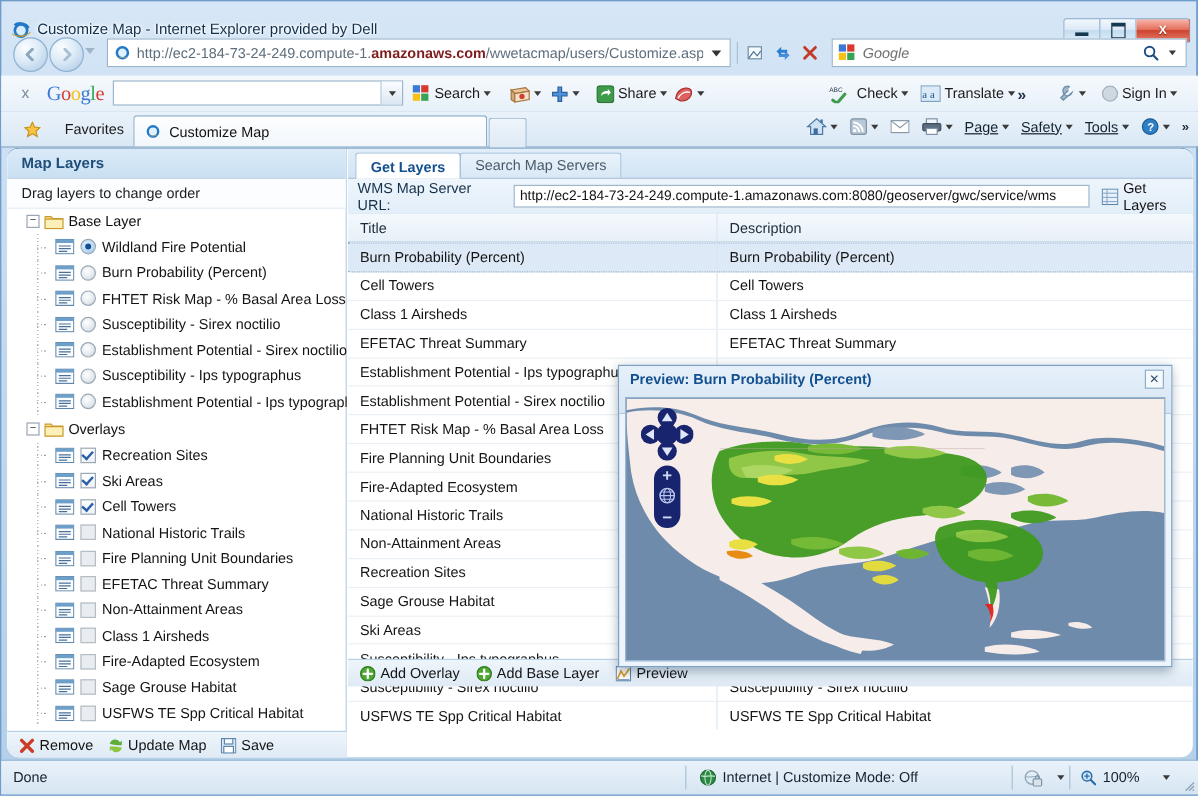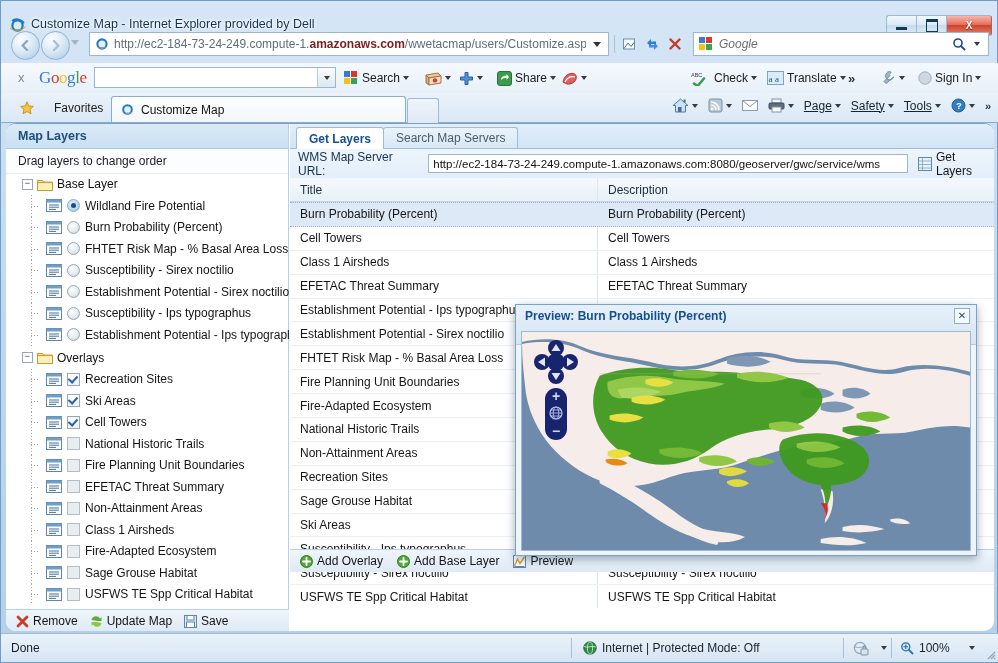--- a/index.html
+++ b/index.html
@@ -1027,21 +1027,21 @@
     <div class="sb-cell" style="left:10px;">Done</div>
     <div class="sb-sep" style="left:570px;"></div>
     <div class="sb-cell" style="left:582px;">
       <span>
         <svg width="14" height="14" viewBox="0 0 14 14">
             <circle cx="7" cy="7" r="6.2" fill="#2e8b45" stroke="#1d6430"></circle>
             <path d="M1.2 5.5 C4 7 9 4.5 12.8 6" fill="none" stroke="#bfe6c8" stroke-width="1"></path>
             <ellipse cx="7" cy="7" rx="2.6" ry="6.2" fill="none" stroke="#bfe6c8" stroke-width=".9"></ellipse>
           </svg>
       </span>
-      <span>Internet | Protected Mode: Off</span>
+      <span>Internet | Customize Mode: Off</span>
     </div>
     <div class="sb-sep" style="left:842px;"></div>
     <div class="sb-cell" style="left:852px;">
       <span>
         <svg width="17" height="15" viewBox="0 0 17 15">
             <circle cx="7" cy="7" r="5.6" fill="none" stroke="#94a8ba" stroke-width="1.2"></circle>
             <path d="M1.6 6 C5 7.6 10 5 13 6.6" fill="none" stroke="#94a8ba" stroke-width=".9"></path>
             <rect x="8" y="8" width="7" height="6" rx="1" fill="#d9e3ec" stroke="#7d93a8"></rect>
             <path d="M10 8 V6.4 A1.6 1.6 0 0 1 13 6.4 V8" fill="none" stroke="#7d93a8" stroke-width="1.1"></path>
           </svg>

